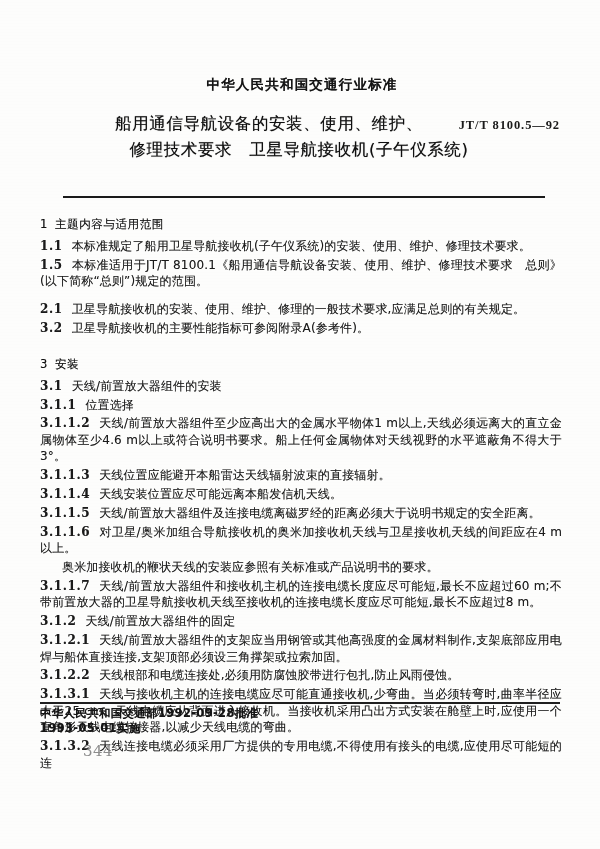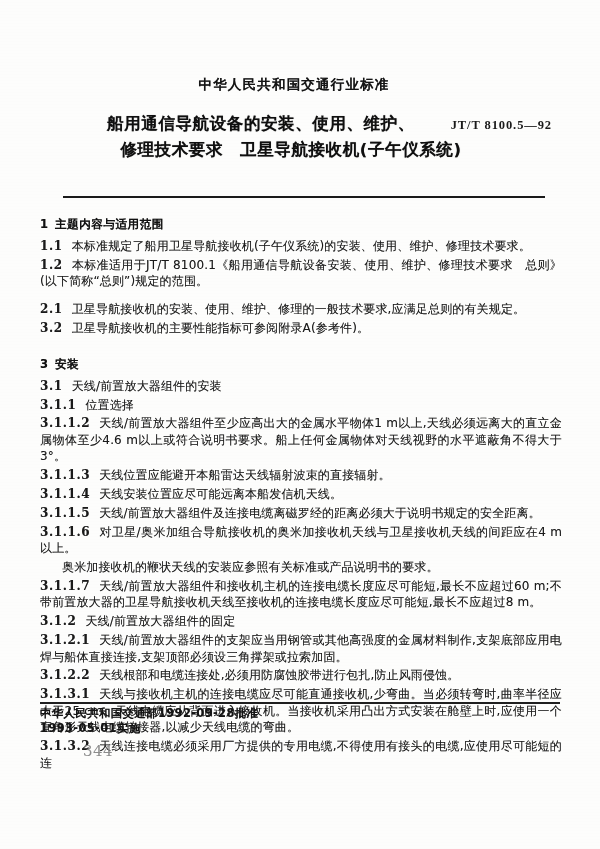--- a/index.html
+++ b/index.html
@@ -26,21 +26,21 @@
     position: absolute;
     inset: 0;
     pointer-events: none;
     opacity: 0.35;
     background:
       repeating-linear-gradient(0deg, rgba(0,0,0,0.012) 0px, rgba(0,0,0,0.012) 1px, rgba(255,255,255,0) 1px, rgba(255,255,255,0) 3px);
   }
 
   .content {
     position: absolute;
-    left: 0; top: 0;
+    left: 8px; top: 0;
     width: 588px;
   }
 
   
   .masthead {
     margin-top: 76px;
     text-align: center;
   }
   .issuer {
     font-size: 13.5px;
@@ -49,21 +49,21 @@
     color: #141414;
     text-shadow: 0 0 0.6px rgba(0,0,0,0.5);
   }
 
   .title-block {
     position: relative;
     margin-top: 17px;
   }
   .title-line {
     font-size: 16.5px;
-    font-weight: bold;
+    font-weight: normal;
     letter-spacing: 0.6px;
     line-height: 26px;
     color: #0f0f0f;
     text-shadow: 0 0 0.7px rgba(0,0,0,0.55);
     text-align: center;
   }
   .title-line.l1 { padding-right: 66px; }
   .title-line.l2 { padding-right: 6px; }
 
   .std-no {
@@ -99,21 +99,21 @@
   
   .body-area {
     position: absolute;
     left: 40px;
     top: 208px;
     width: 522px;
   }
 
   .h-sec {
     font-size: 11.6px;
-    font-weight: bold;
+    font-weight: normal;
     letter-spacing: 0.5px;
     color: #111;
     margin: 9px 0 6px 0;
     text-shadow: 0 0 0.5px rgba(0,0,0,0.45);
   }
   .h-sec .num { display: inline-block; min-width: 15px; }
 
   .para {
     font-size: 12px;
     line-height: 16.6px;
@@ -181,21 +181,21 @@
       </div>
     </div>
 
   </div>
 
   <div class="rule-top"></div>
 
   <div class="body-area" id="body-area">
       <div class="h-sec"><span class="num">1</span><span>主题内容与适用范围</span></div>
       <div class="para sub2"><span class="num">1.1</span><span>本标准规定了船用卫星导航接收机(子午仪系统)的安装、使用、维护、修理技术要求。</span></div>
-      <div class="para sub2"><span class="num">1.2</span><span>本标准适用于JT/T 8100.1《船用通信导航设备安装、使用、维护、修理技术要求　总则》(以下简称“总则”)规定的范围。</span></div>
+      <div class="para sub2"><span class="num">1.5</span><span>本标准适用于JT/T 8100.1《船用通信导航设备安装、使用、维护、修理技术要求　总则》(以下简称“总则”)规定的范围。</span></div>
       <div class="gap-md"></div>
       <div class="para sub2"><span class="num">2.1</span><span>卫星导航接收机的安装、使用、维护、修理的一般技术要求,应满足总则的有关规定。</span></div>
       <div class="para sub2"><span class="num">3.2</span><span>卫星导航接收机的主要性能指标可参阅附录A(参考件)。</span></div>
       <div class="gap-md"></div>
       <div class="h-sec"><span class="num">3</span><span>安装</span></div>
       <div class="para sub2"><span class="num">3.1</span><span>天线/前置放大器组件的安装</span></div>
       <div class="para sub3"><span class="num">3.1.1</span><span>位置选择</span></div>
       <div class="para sub3"><span class="num">3.1.1.2</span><span>天线/前置放大器组件至少应高出大的金属水平物体1 m以上,天线必须远离大的直立金属物体至少4.6 m以上或符合说明书要求。船上任何金属物体对天线视野的水平遮蔽角不得大于3°。</span></div>
       <div class="para sub3"><span class="num">3.1.1.3</span><span>天线位置应能避开本船雷达天线辐射波束的直接辐射。</span></div>
       <div class="para sub3"><span class="num">3.1.1.4</span><span>天线安装位置应尽可能远离本船发信机天线。</span></div>

